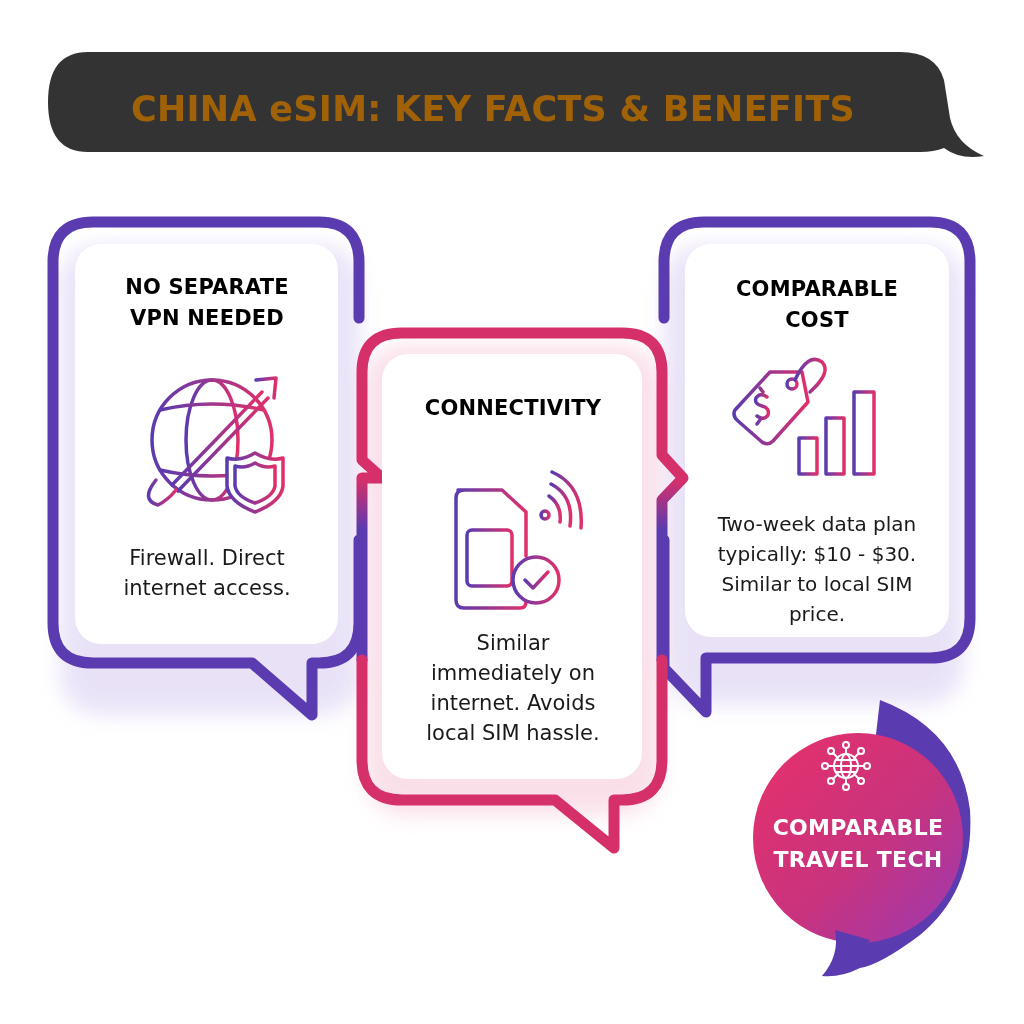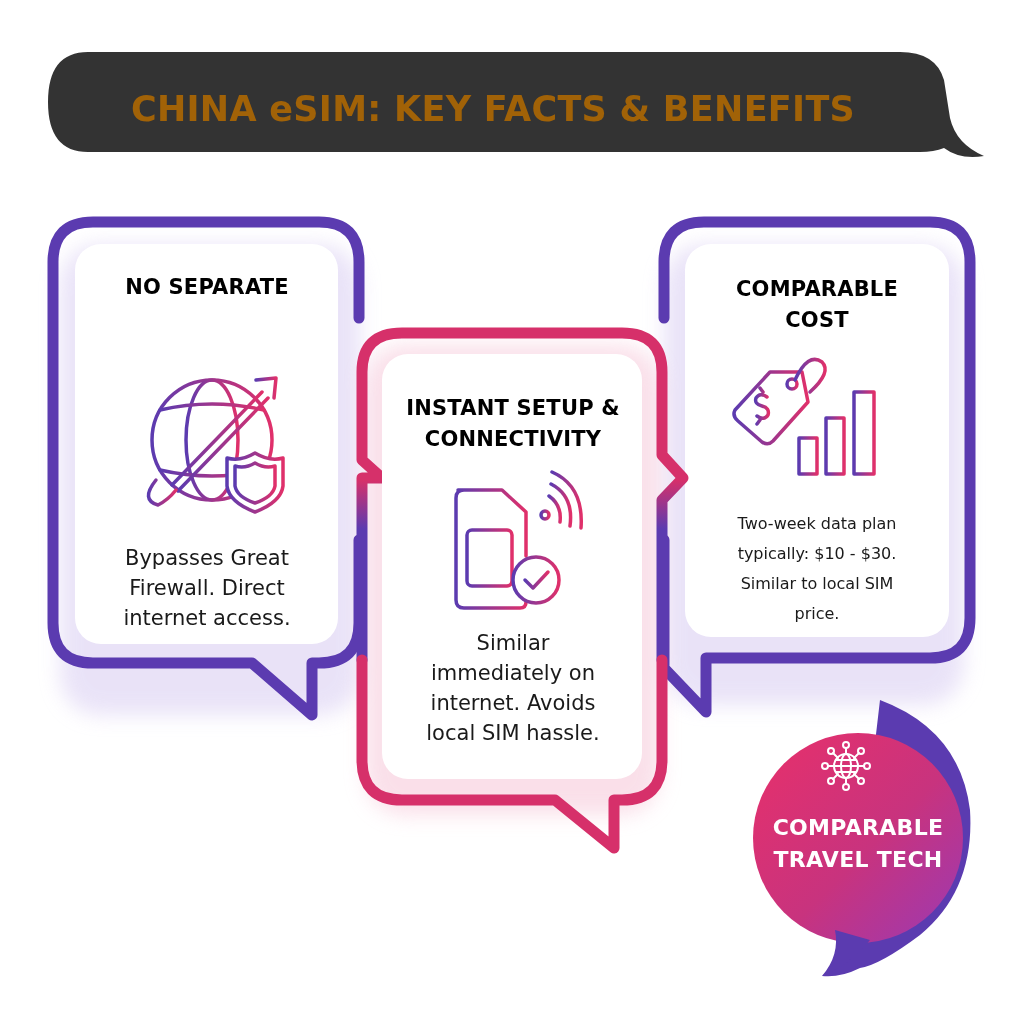--- a/index.html
+++ b/index.html
@@ -139,48 +139,47 @@
     <circle cx="861" cy="781" r="3"></circle>
       <line x1="859" y1="779" x2="854" y2="774"></line>
   </g>
 </svg>
 
 <div id="title-text">CHINA eSIM: KEY FACTS &amp; BENEFITS</div>
 
 <div class="card-text" style="left:78px;top:272px;width:258px;">
   <div class="card-title">
     <div>NO SEPARATE</div>
+    <div>VPN NEEDED</div>
   </div>
 </div>
 <div class="card-text card-body" style="left:78px;top:543px;width:258px;">
-  <div>Bypasses Great</div>
   <div>Firewall. Direct</div>
   <div>internet access.</div>
 </div>
 
 <div class="card-text" style="left:384px;top:393px;width:258px;">
   <div class="card-title">
-    <div>INSTANT SETUP &amp;</div>
     <div>CONNECTIVITY</div>
   </div>
 </div>
 <div class="card-text card-body" style="left:384px;top:628px;width:258px;">
   <div>Similar</div>
   <div>immediately on</div>
   <div>internet. Avoids</div>
   <div>local SIM hassle.</div>
 </div>
 
 <div class="card-text" style="left:686px;top:274px;width:262px;">
   <div class="card-title">
     <div>COMPARABLE</div>
     <div>COST</div>
   </div>
 </div>
-<div class="card-text card-body" style="left:678px;top:509px;width:278px;font-size:16px;">
+<div class="card-text card-body" style="left:678px;top:509px;width:278px;font-size:20px;">
   <div>Two-week data plan</div>
   <div>typically: $10 - $30.</div>
   <div>Similar to local SIM</div>
   <div>price.</div>
 </div>
 
 <div class="badge-text" style="left:750px;top:812px;width:216px;">
   <div>COMPARABLE</div>
   <div>TRAVEL TECH</div>
 </div>

